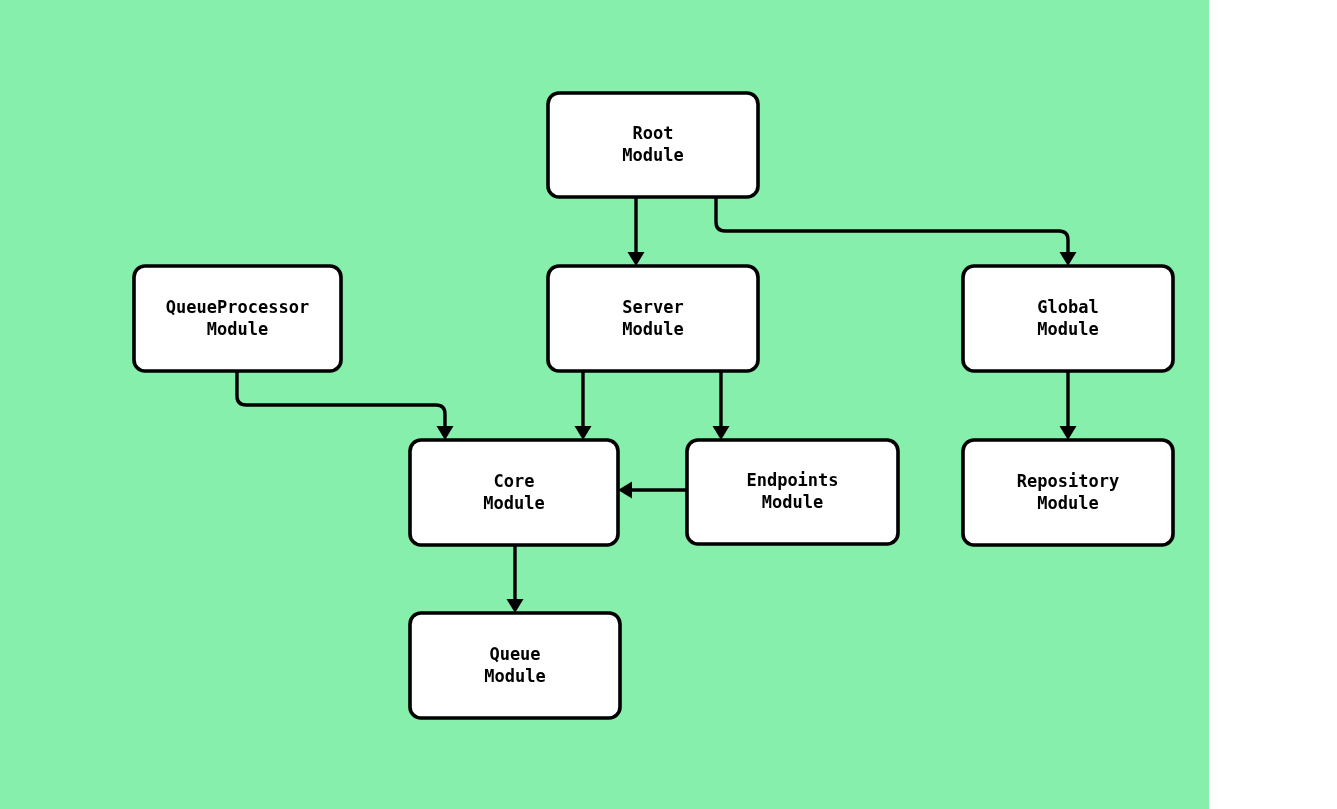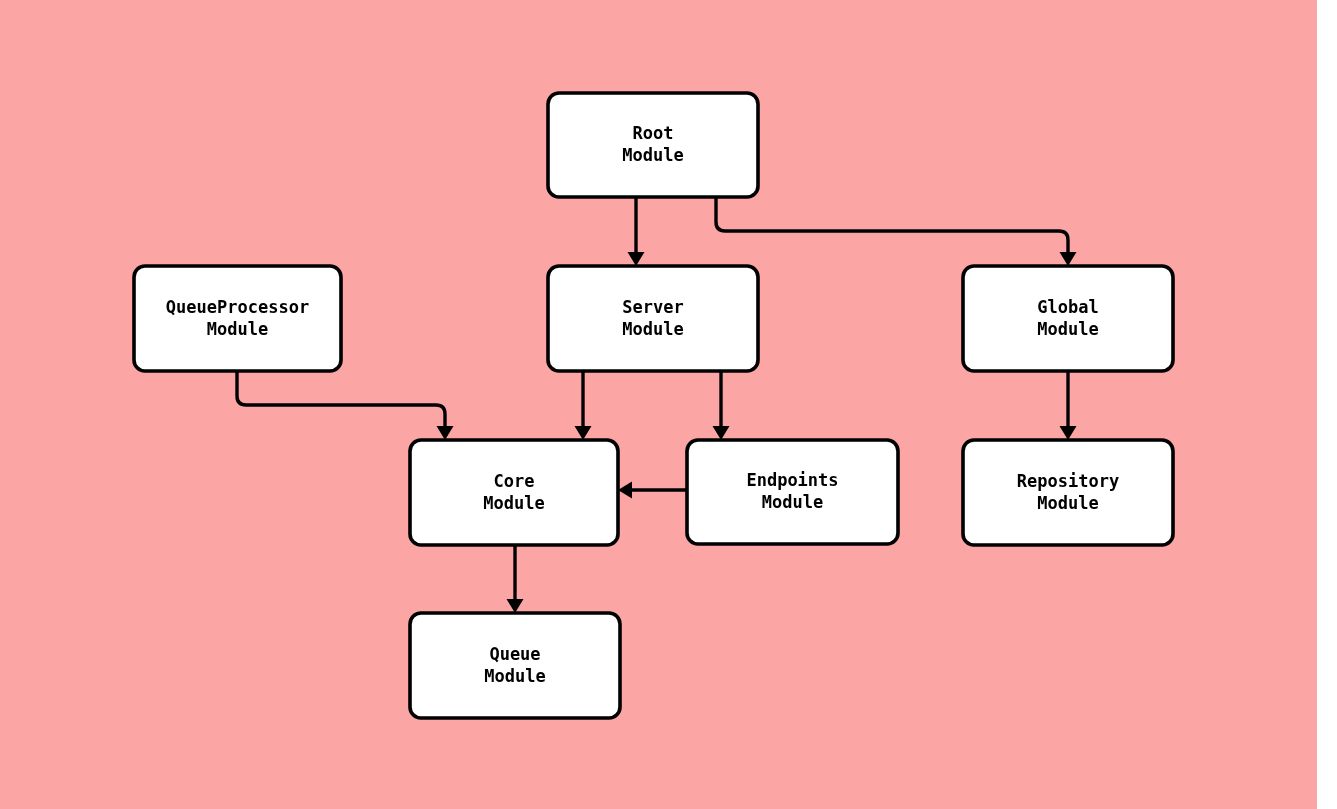--- a/index.html
+++ b/index.html
@@ -8,23 +8,23 @@
     background: #ffffff;
   }
   body {
     width: 1337px;
     height: 809px;
     overflow: hidden;
     font-family: "DejaVu Sans Mono", "Liberation Mono", monospace;
   }
   #diagram-canvas {
     position: relative;
-    width: 1317px;
+    width: 1209px;
     height: 809px;
-    background: #fca5a5;
+    background: #86efac;
   }
   #diagram-svg {
     position: absolute;
     top: 0;
     left: 0;
     width: 1337px;
     height: 809px;
     display: block;
   }
   .node-rect {

